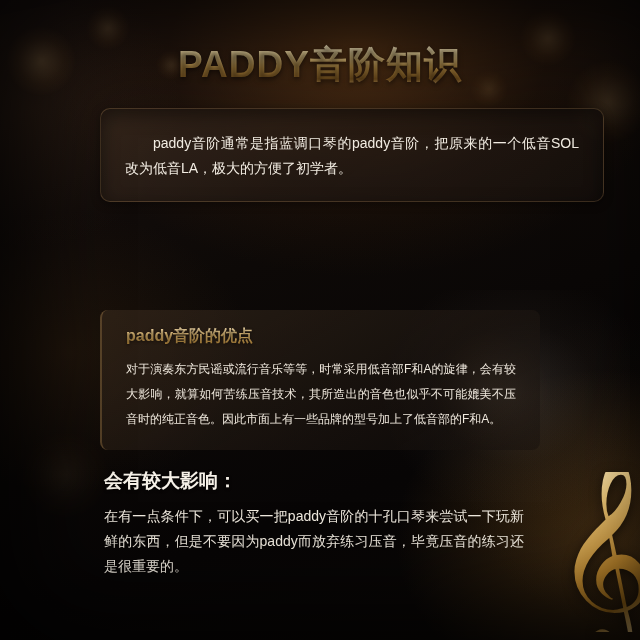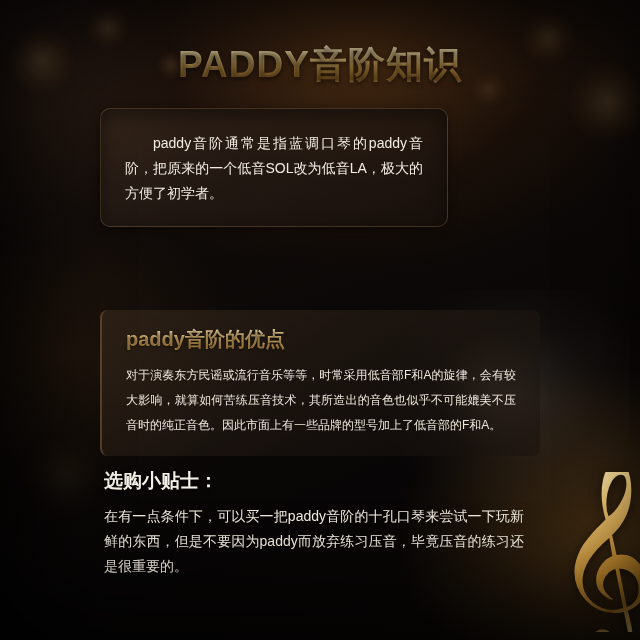--- a/index.html
+++ b/index.html
@@ -77,21 +77,21 @@
     -webkit-background-clip: text;
     background-clip: text;
     color: transparent;
     text-shadow: 0 2px 5px rgba(0,0,0,0.55);
   }
 
   .card {
     position: absolute;
     left: 100px;
     top: 108px;
-    width: 348px;
+    width: 504px;
     box-sizing: border-box;
     padding: 22px 24px 20px 24px;
     border-radius: 10px;
     background: linear-gradient(145deg, rgba(60,44,32,0.72) 0%, rgba(38,28,22,0.68) 45%, rgba(26,19,15,0.62) 100%);
     border: 1px solid rgba(190,150,95,0.22);
     box-shadow: 0 6px 18px rgba(0,0,0,0.45) inset, 0 2px 10px rgba(0,0,0,0.4);
   }
   .card p {
     margin: 0 0 14px 0;
     color: #f2ece2;
@@ -108,21 +108,21 @@
     top: 310px;
     width: 440px;
     box-sizing: border-box;
     padding: 16px 24px 18px 24px;
     border-radius: 8px;
     background: linear-gradient(150deg, rgba(58,43,30,0.62) 0%, rgba(33,25,19,0.55) 60%, rgba(22,16,13,0.45) 100%);
     border-left: 2px solid rgba(205,160,95,0.35);
   }
   .subtitle {
     margin: 0 0 10px 0;
-    font-size: 20px;
+    font-size: 16px;
     font-weight: bold;
     background: linear-gradient(180deg, #ffe9bd 0%, #e6bd71 45%, #b8832f 100%);
     -webkit-background-clip: text;
     background-clip: text;
     color: transparent;
     text-shadow: 0 1px 3px rgba(0,0,0,0.5);
   }
   .section2 p {
     margin: 0;
     color: #efe8dd;
@@ -203,21 +203,21 @@
   <div class="card">
     <p>paddy音阶通常是指蓝调口琴的paddy音阶，把原来的一个低音SOL改为低音LA，极大的方便了初学者。</p>
   </div>
 
   <div class="section2">
     <h2 class="subtitle">paddy音阶的优点</h2>
     <p>对于演奏东方民谣或流行音乐等等，时常采用低音部F和A的旋律，会有较大影响，就算如何苦练压音技术，其所造出的音色也似乎不可能媲美不压音时的纯正音色。因此市面上有一些品牌的型号加上了低音部的F和A。</p>
   </div>
 
   <div class="section3">
-    <h2 class="subtitle3">选购小贴士：</h2>
+    <h2 class="subtitle3">会有较大影响：</h2>
     <p>在有一点条件下，可以买一把paddy音阶的十孔口琴来尝试一下玩新鲜的东西，但是不要因为paddy而放弃练习压音，毕竟压音的练习还是很重要的。</p>
   </div>
 
   <div class="clef">
     <span class="clef-glyph">𝄞</span>
   </div>
 
   <div class="vignette"></div>
 </div>
 

